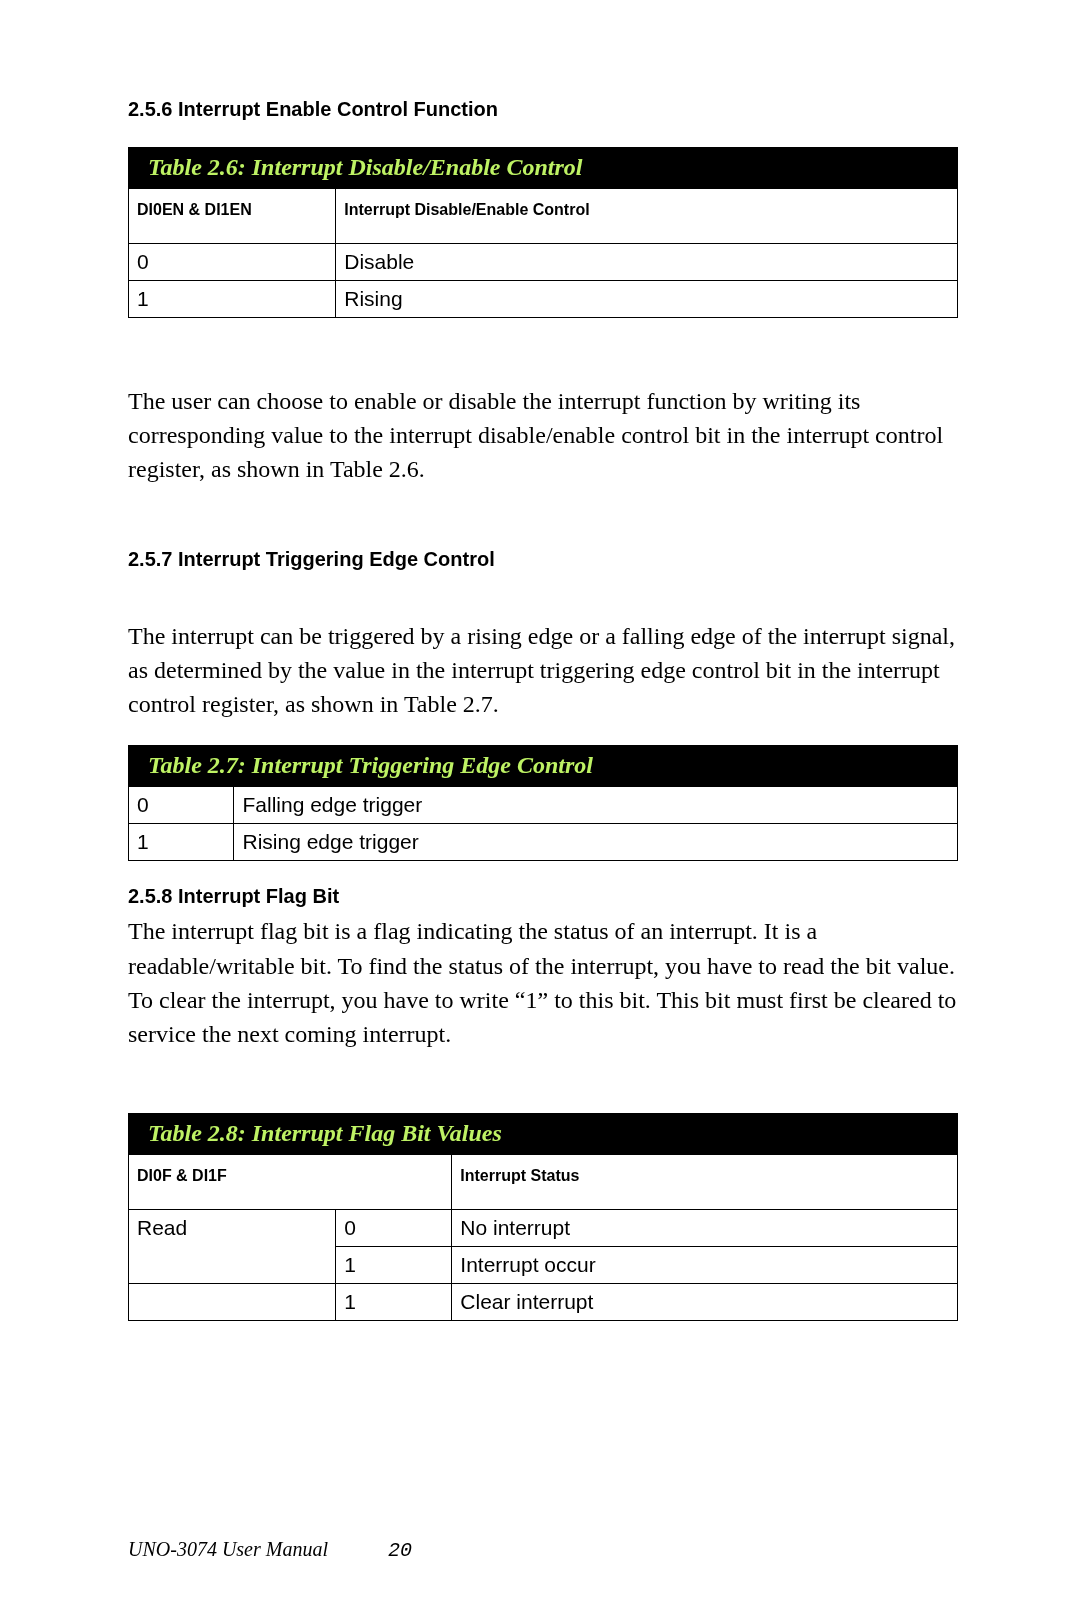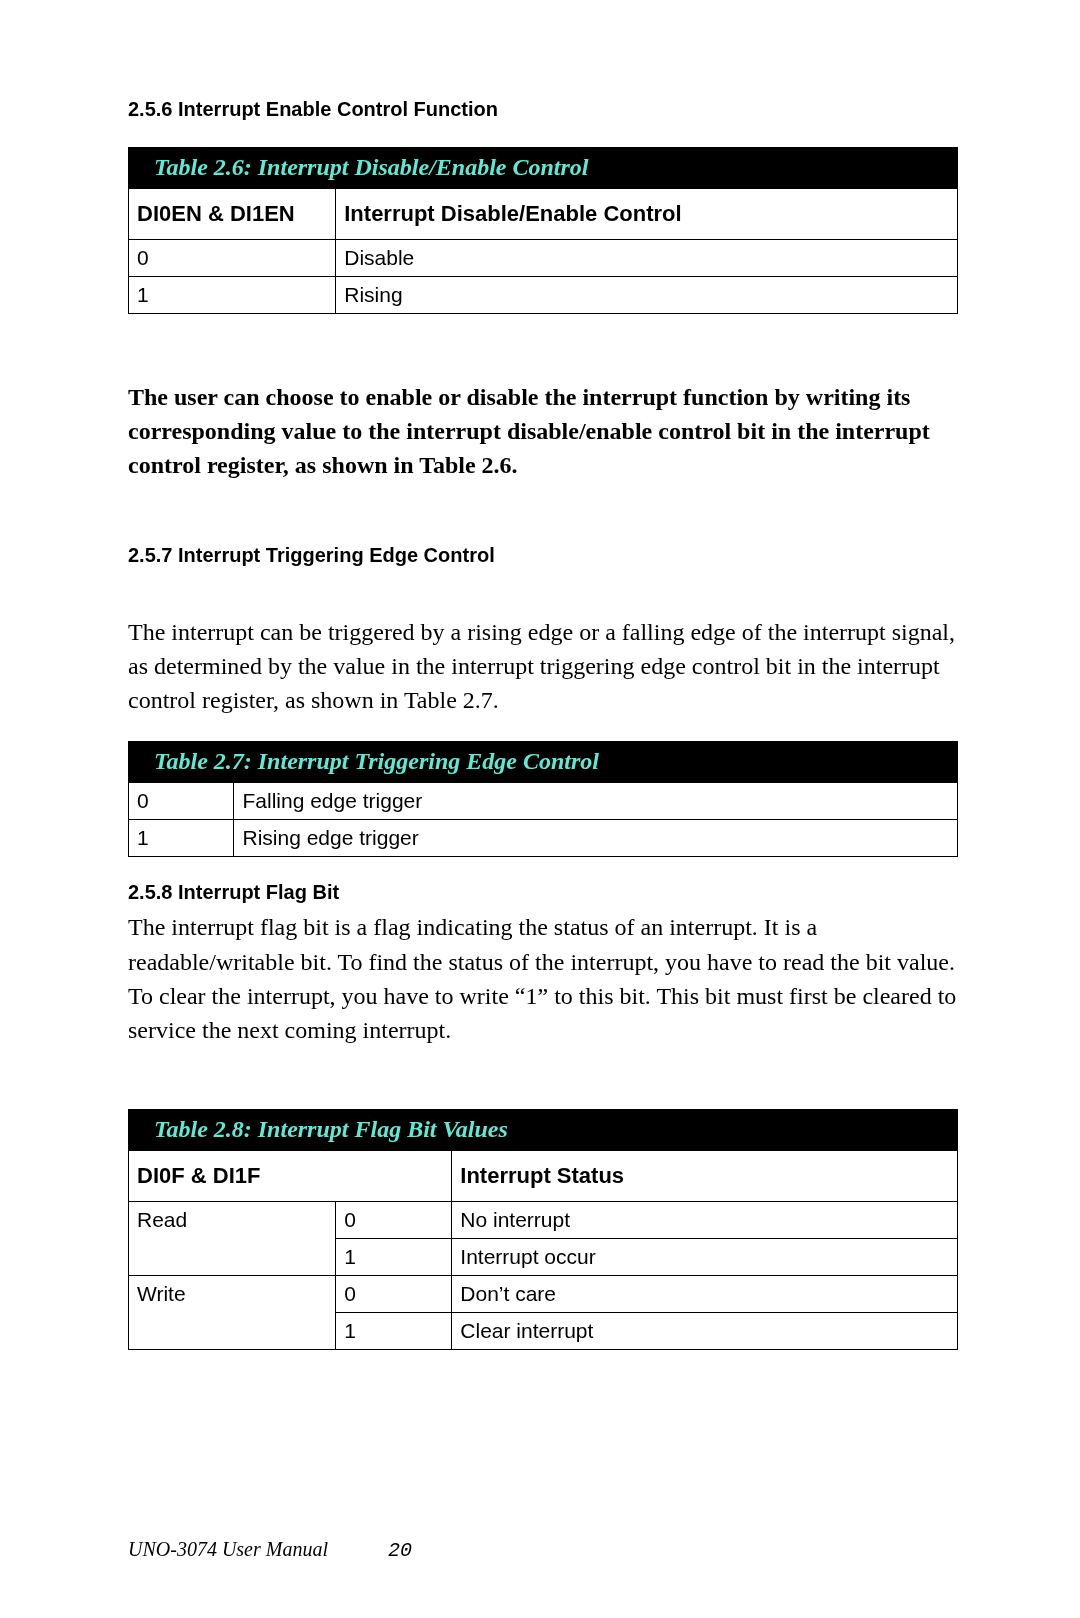--- a/index.html
+++ b/index.html
@@ -26,53 +26,52 @@
       margin-bottom: 6px;
     }
     .body-text {
       font-family: Georgia, 'Times New Roman', Times, serif;
       font-size: 24px;
       line-height: 1.42;
       margin-bottom: 28px;
     }
     .body-text.spacer-top {
       margin-top: 66px;
-      font-weight: bold;
     }
     .body-text.spacer-less {
       margin-bottom: 24px;
       margin-top: 48px;
     }
     .caption-bar {
       background: #000;
-      color: #5eead4;
+      color: #bef264;
       font-family: Georgia, 'Times New Roman', Times, serif;
       font-style: italic;
       font-weight: bold;
       font-size: 24px;
-      padding: 7px 26px;
+      padding: 7px 20px;
     }
     .data-table {
       border-collapse: collapse;
       width: 100%;
       margin-bottom: 20px;
     }
     .data-table th, .data-table td {
       border: 1px solid #000;
       text-align: left;
       font-family: Arial, Helvetica, sans-serif;
       font-size: 21px;
       padding: 6px 8px;
       vertical-align: top;
     }
     .data-table th {
       font-weight: bold;
       padding-top: 12px;
-      padding-bottom: 12px;
-      font-size: 22px;
+      padding-bottom: 24px;
+      font-size: 16px;
     }
     .col-narrow {
       width: 25%;
     }
     .col-narrow-3 {
       width: 25%;
     }
     .col-mid-3 {
       width: 14%;
     }
@@ -164,25 +163,20 @@
     <td class="col-narrow-3" style="border-bottom:none;">Read</td>
     <td class="col-mid-3">0</td>
     <td>No interrupt</td>
   </tr>
   <tr>
     <td style="border-top:none;"></td>
     <td>1</td>
     <td>Interrupt occur</td>
   </tr>
   <tr>
-    <td style="border-bottom:none;">Write</td>
-    <td>0</td>
-    <td>Don’t care</td>
-  </tr>
-  <tr>
     <td style="border-top:none;"></td>
     <td>1</td>
     <td>Clear interrupt</td>
   </tr>
 </tbody>
   </table>
 
 <div class="footer">
   <span class="footer-title">UNO-3074 User Manual</span>
   <span class="footer-page">20</span>

